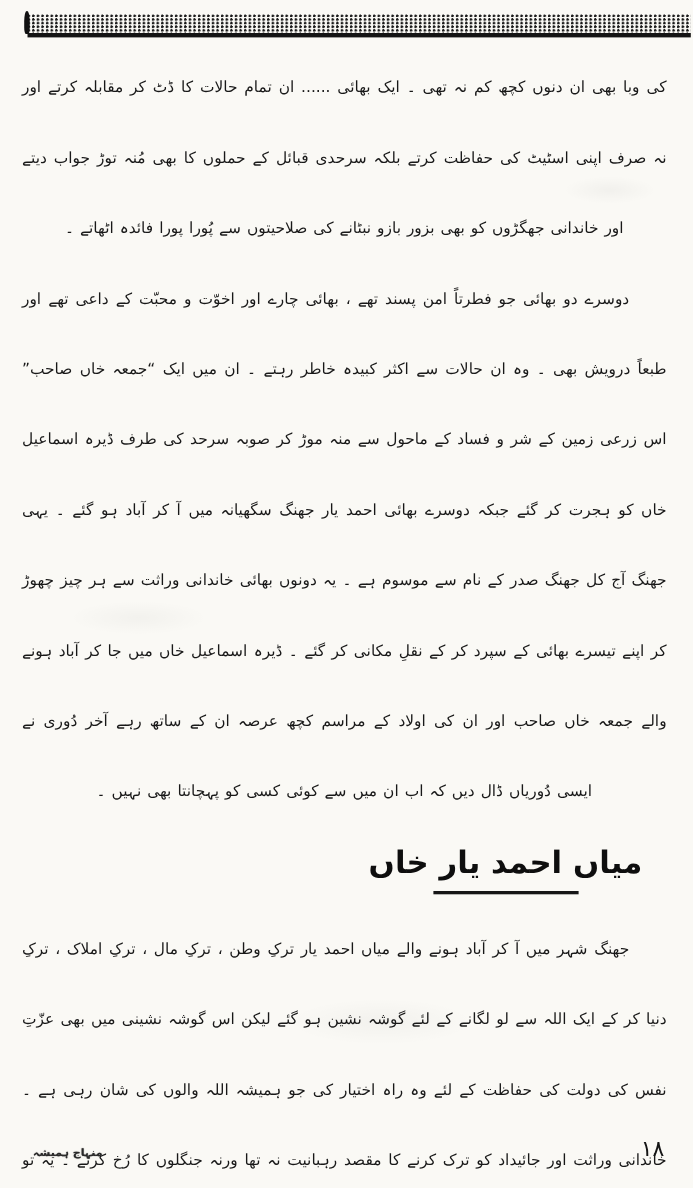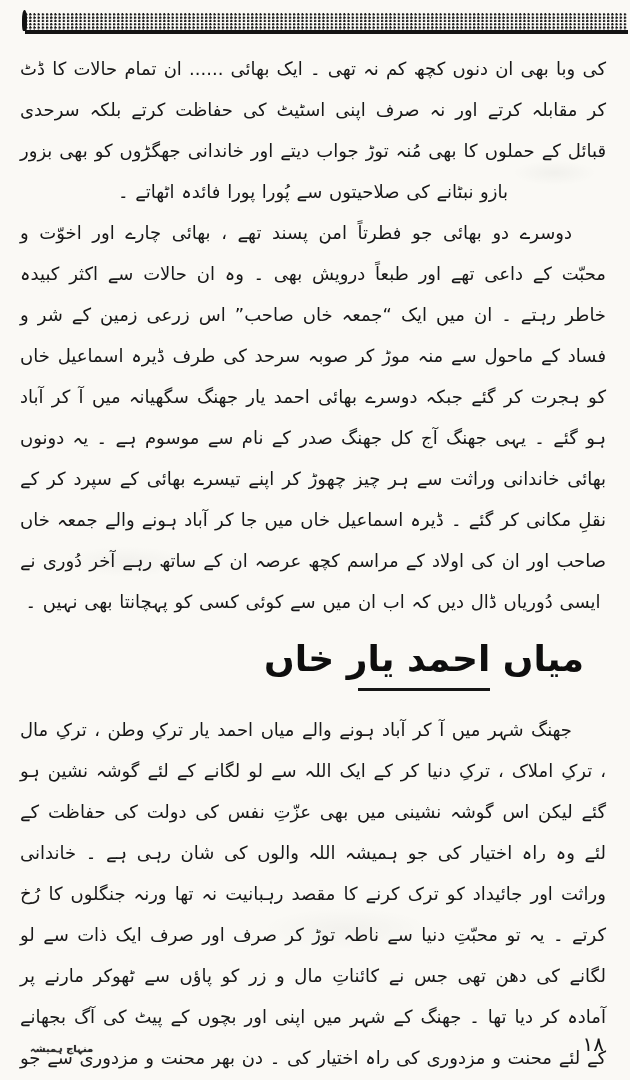--- a/index.html
+++ b/index.html
@@ -34,33 +34,33 @@
     background:#111;
     border-radius:45% 45% 30% 30%;
     display:block;
   }
   .body-text{
     position:absolute;
     top:48px;left:20px;right:24px;
   }
   .para{
     margin:0;
-    font-size:18px;
-    line-height:41px;
+    font-size:14px;
+    line-height:64px;
     text-align:justify;
     text-align-last:center;
     direction:rtl;
     unicode-bidi:embed;
     word-spacing:1px;
     color:#181818;
   }
   .para.indent{text-indent:34px;}
   .heading{
     direction:rtl;
-    font-size:36px;
+    font-size:28px;
     font-weight:bold;
     color:#0e0e0e;
     margin:16px 14px 18px 0;
     text-align:right;
     letter-spacing:0.5px;
   }
   .heading .htext{
     display:inline-block;
     padding:0 4px;
   }

